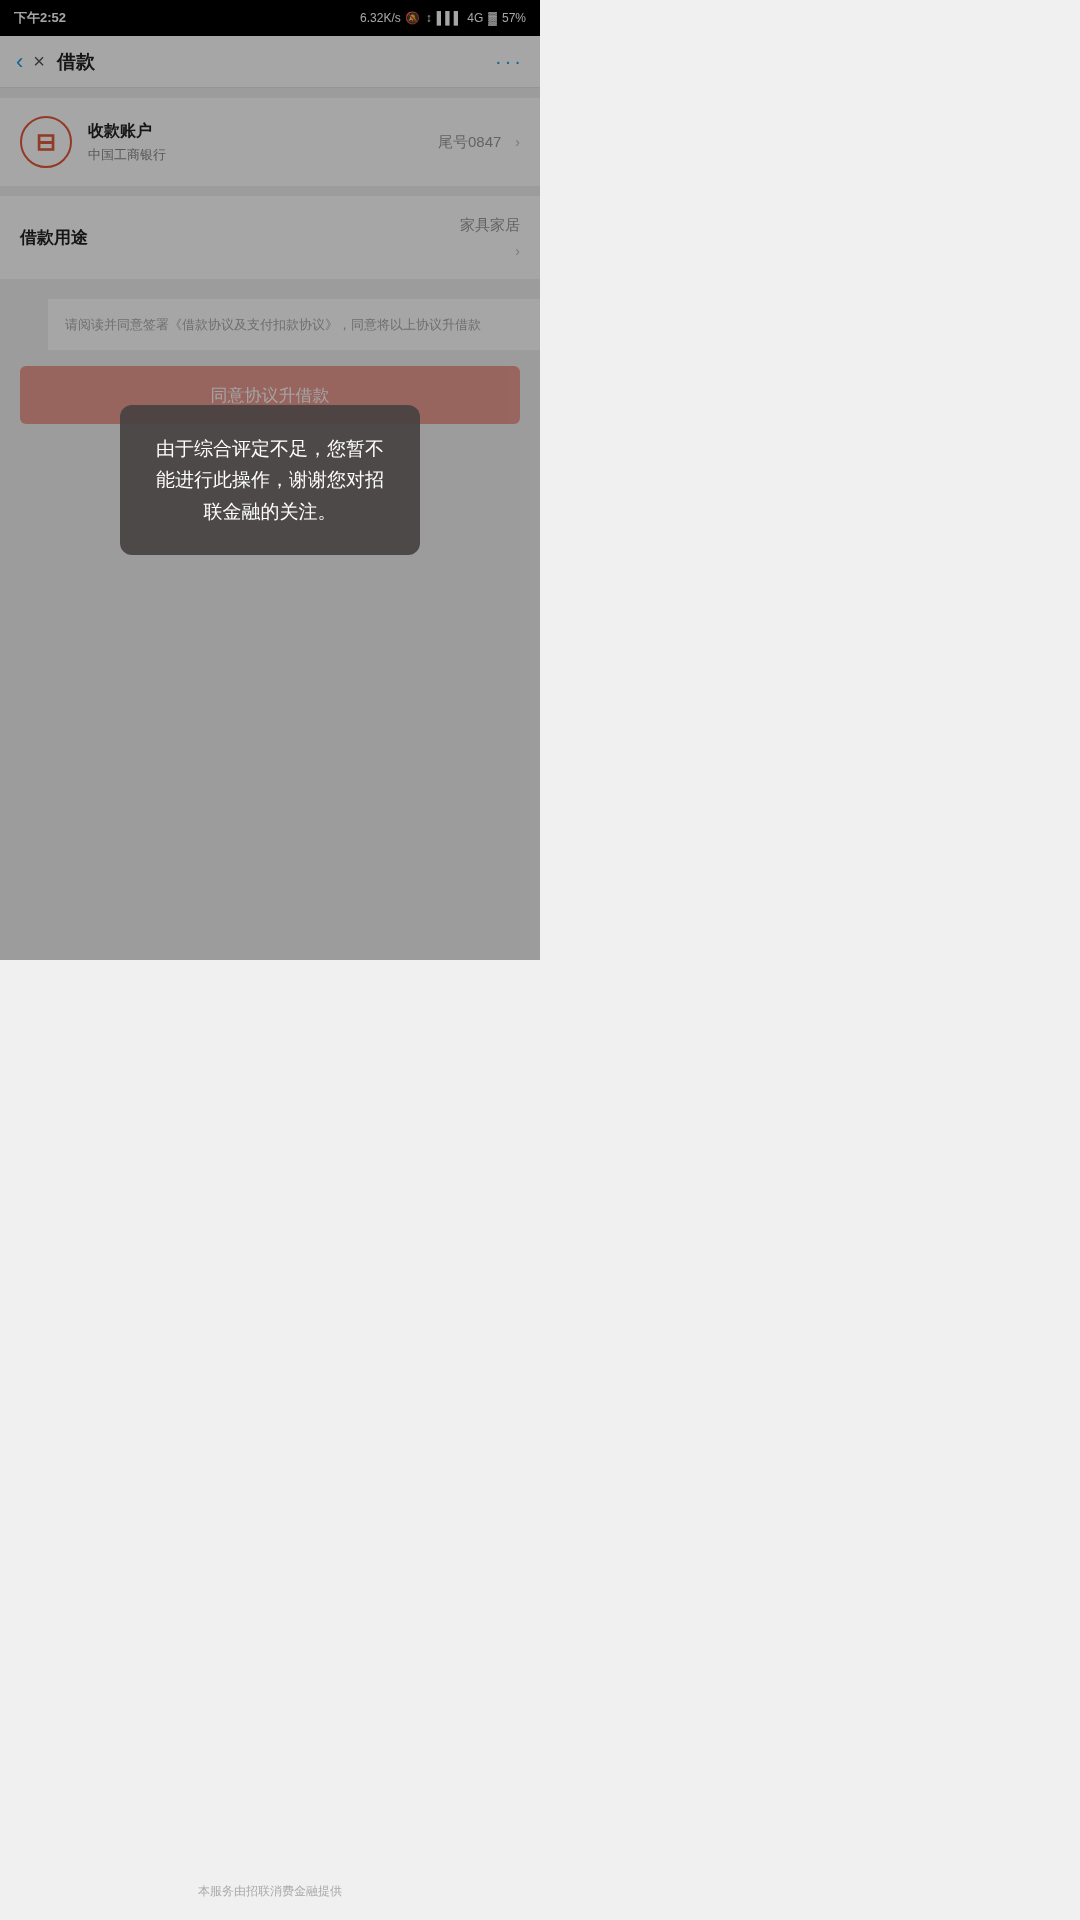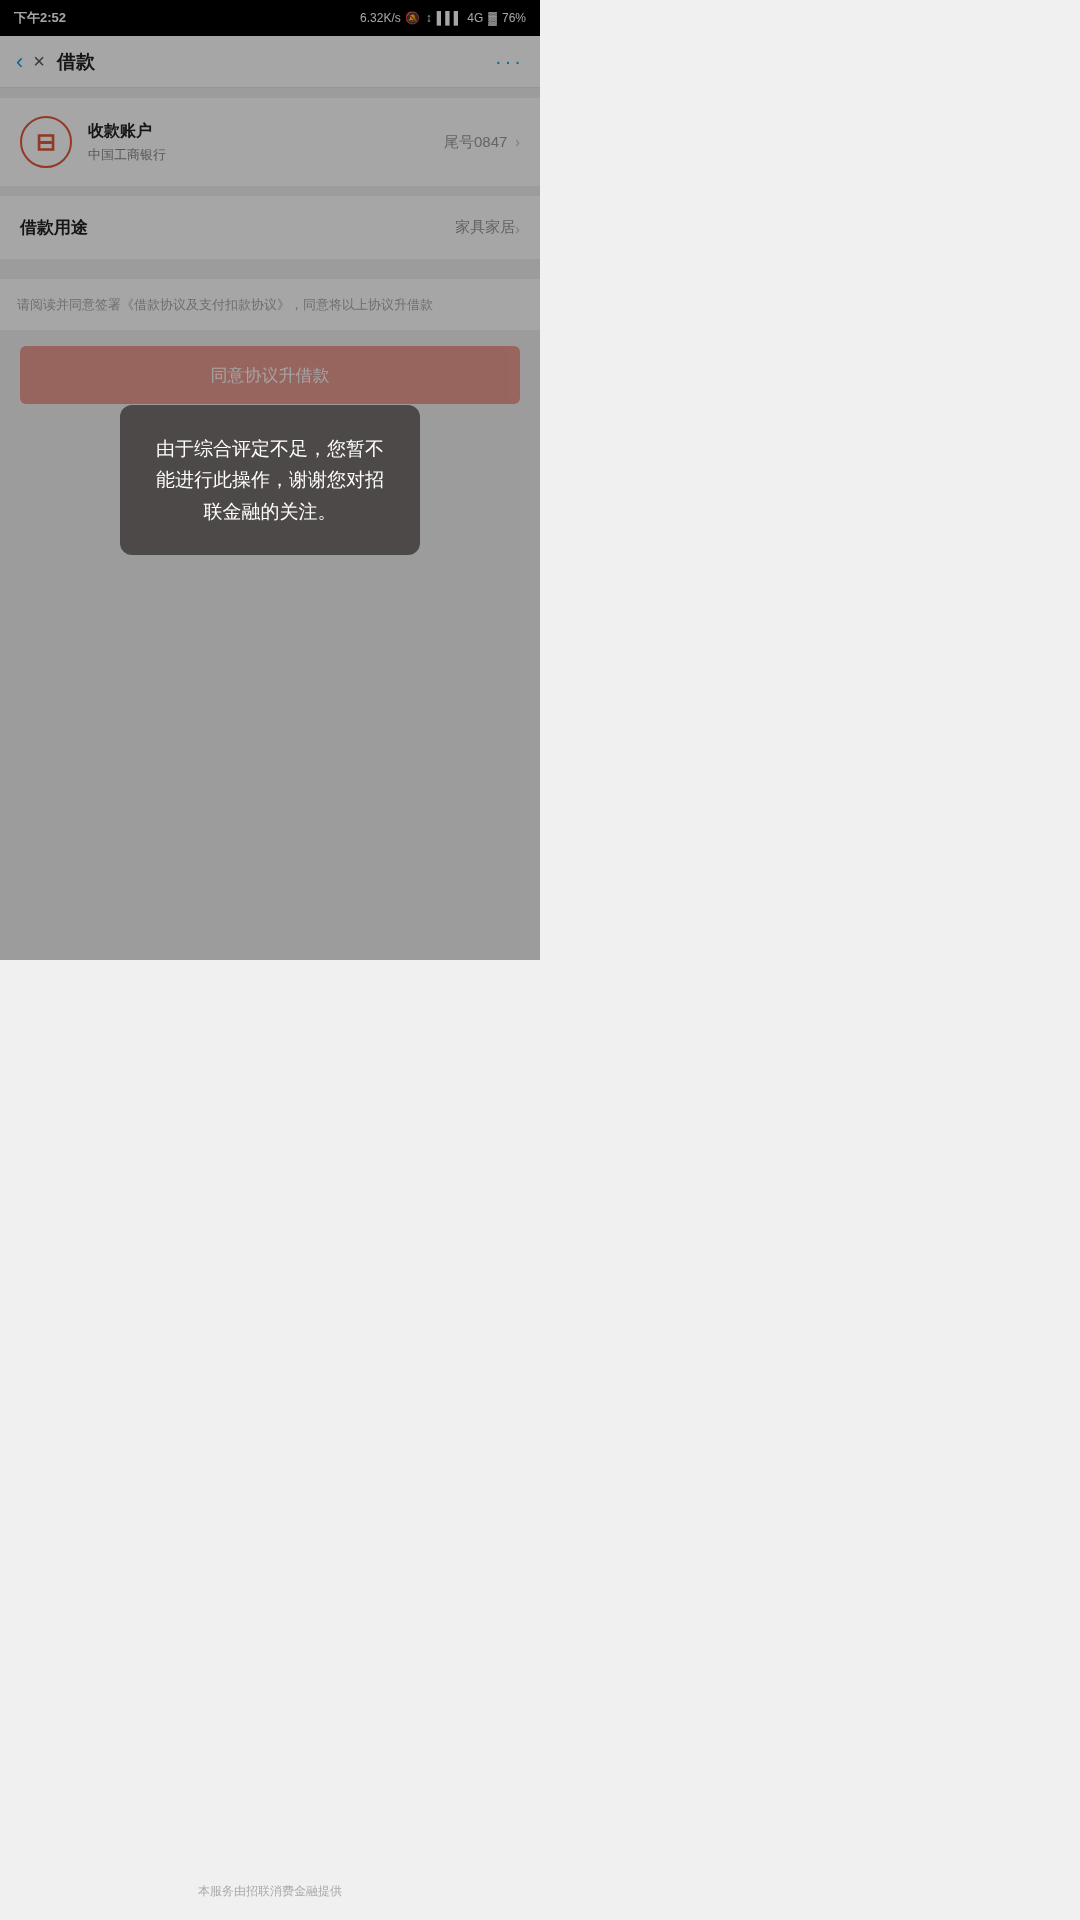--- a/index.html
+++ b/index.html
@@ -110,21 +110,21 @@
     }
     .account-sub {
       font-size: 13px;
       color: #888;
     }
     .account-right {
       display: flex;
       align-items: center;
       color: #999;
       font-size: 15px;
-      gap: 8px;
+      gap: 14px;
     }
     .chevron {
       font-size: 14px;
       color: #bbb;
     }
 
     
     .purpose-row {
       display: flex;
       align-items: center;
@@ -133,30 +133,32 @@
       background: #fff;
     }
     .purpose-label {
       font-size: 17px;
       font-weight: 600;
       color: #222;
     }
     .purpose-value {
       display: flex;
       align-items: flex-end;
-      gap: 0;
+      gap: 8px;
       color: #999;
       font-size: 15px;
+      flex-direction: column;
     }
 
     
     .agreement-area {
       background: #fff;
       padding: 16px 17px;
       margin-top: 10px;
+      margin-left: 48px;
     }
     .agreement-text {
       font-size: 13px;
       color: #aaa;
     }
 
     
     .submit-btn {
       margin: 16px 20px;
       background: #e8766a;
@@ -215,21 +217,21 @@
 
 <div class="status-bar">
   <span class="status-left">下午2:52</span>
   <div class="status-right">
     <span>6.32K/s</span>
     <span>🔕</span>
     <span>↕</span>
     <span>▌▌▌</span>
     <span>4G</span>
     <span>▓</span>
-    <span>76%</span>
+    <span>57%</span>
   </div>
 </div>
 
 <div class="nav-bar">
   <span class="nav-back">‹</span>
   <span class="nav-close">×</span>
   <span class="nav-title">借款</span>
   <span class="nav-more">···</span>
 </div>
 

